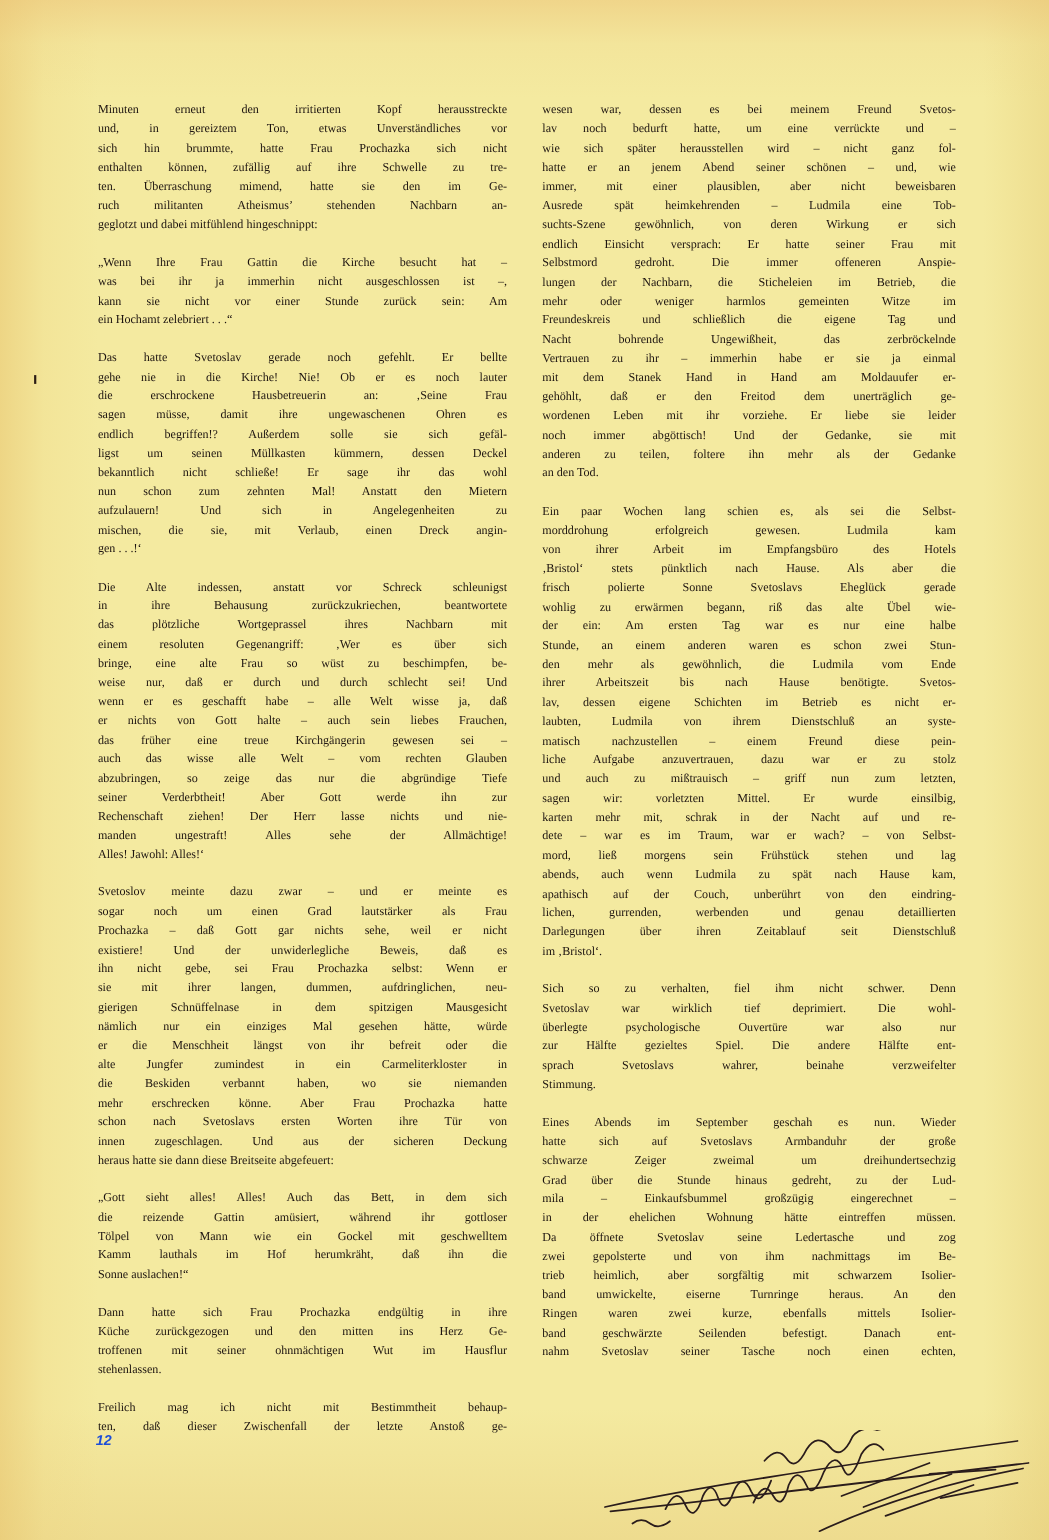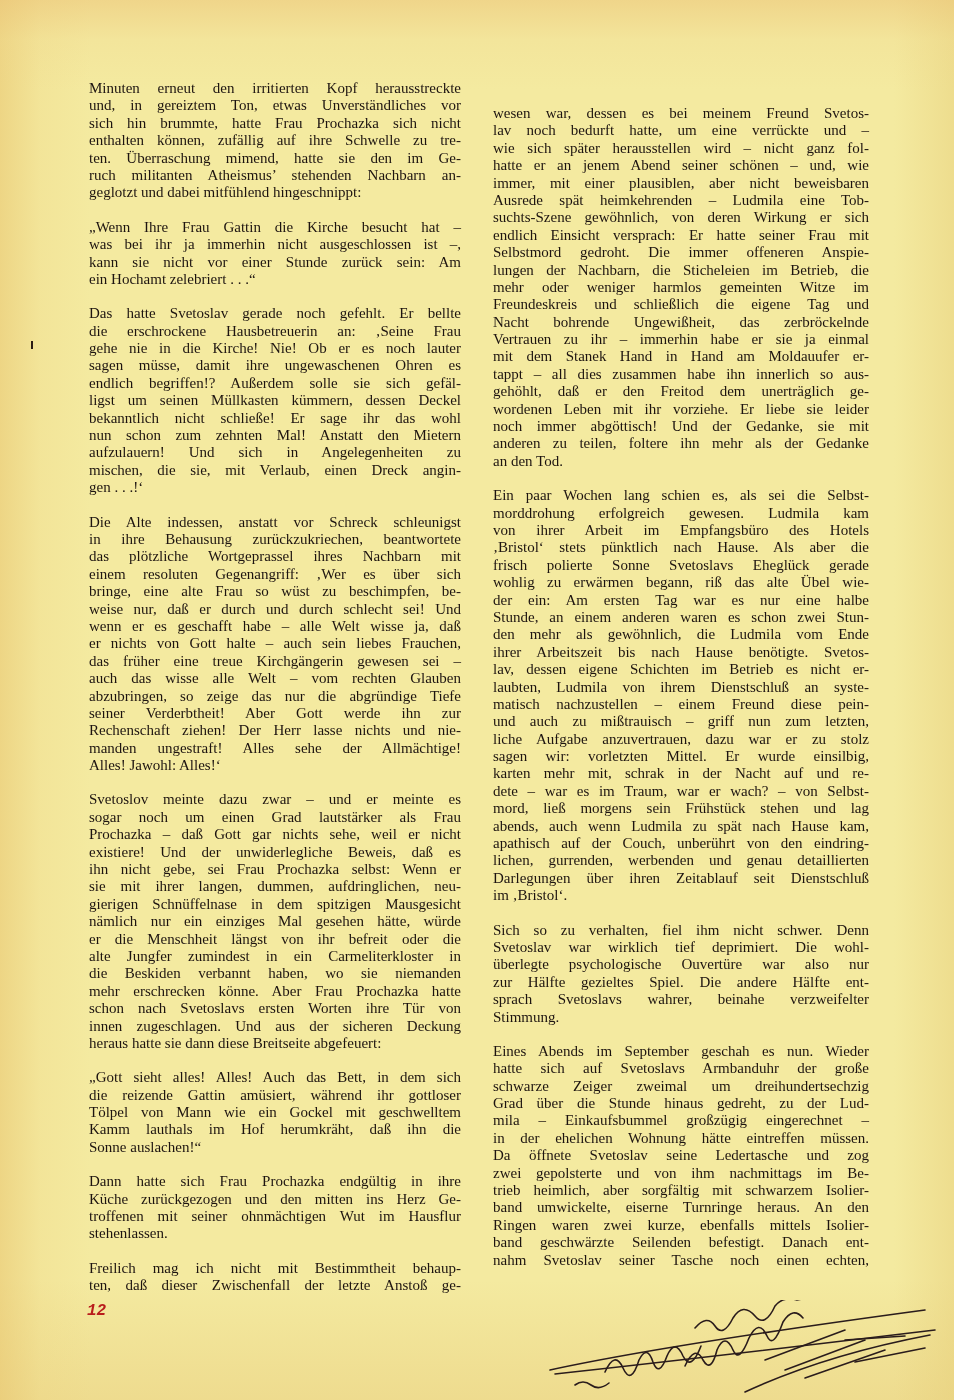--- a/index.html
+++ b/index.html
@@ -8,36 +8,36 @@
     background: #f4eaa0;
     background-image:
       linear-gradient(180deg, rgba(236,196,120,0.55) 0px, rgba(240,214,140,0.25) 40px, rgba(0,0,0,0) 90px),
       linear-gradient(90deg, rgba(232,196,110,0.55) 0px, rgba(238,212,130,0.25) 40px, rgba(0,0,0,0) 90px),
       linear-gradient(270deg, rgba(230,205,120,0.45) 0px, rgba(0,0,0,0) 60px),
       linear-gradient(0deg, rgba(232,205,125,0.5) 0px, rgba(0,0,0,0) 120px);
     font-family: "DejaVu Serif", "Liberation Serif", serif;
     color: #1d1410;
   }
   .col {
-    position: absolute; top: 80px; width: 372px;
+    position: absolute; top: 92px; width: 372px;
     font-family: "Liberation Serif", "DejaVu Serif", serif;
-    font-size: 15px; line-height: 17.4px;
+    font-size: 11px; line-height: 17.4px;
   }
   .col.left  { left: 89px; }
-  .col.right { left: 493px; width: 376px; margin-top: 25px; }
+  .col.right { left: 493px; width: 376px; }
   .para { margin: 0 0 17px 0; }
   .line {
     display: block; text-align: justify; text-align-last: justify;
     white-space: nowrap; height: 17.4px; overflow: visible;
   }
   .line.last { text-align-last: left; }
   .page-number {
     position: absolute; left: 87px; top: 1302px;
-    font-family: Liberation Mono, monospace; font-style: italic; font-weight: bold;
-    font-size: 16px; color: #b91c1c;
+    font-family: Liberation Sans, sans-serif; font-style: italic; font-weight: bold;
+    font-size: 13px; color: #1d4ed8;
   }
   .tick-mark {
     position: absolute; left: 31px; top: 341px; width: 2px; height: 8px; background: #2b1c14;
   }
   .signature {
     position: absolute; left: 545px; top: 1300px; width: 400px; height: 95px;
   }
 </style>
 </head>
 <body>
@@ -55,22 +55,22 @@
       <span class="line last">geglotzt und dabei mitfühlend hingeschnippt:</span>
     </div>
     <div class="para">
       <span class="line">„Wenn Ihre Frau Gattin die Kirche besucht hat –</span>
       <span class="line">was bei ihr ja immerhin nicht ausgeschlossen ist –,</span>
       <span class="line">kann sie nicht vor einer Stunde zurück sein: Am</span>
       <span class="line last">ein Hochamt zelebriert . . .“</span>
     </div>
     <div class="para">
       <span class="line">Das hatte Svetoslav gerade noch gefehlt. Er bellte</span>
+      <span class="line">gehe nie in die Kirche! Nie! Ob er es noch lauter</span>
       <span class="line">die erschrockene Hausbetreuerin an: ‚Seine Frau</span>
-      <span class="line">gehe nie in die Kirche! Nie! Ob er es noch lauter</span>
       <span class="line">sagen müsse, damit ihre ungewaschenen Ohren es</span>
       <span class="line">endlich begriffen!? Außerdem solle sie sich gefäl-</span>
       <span class="line">ligst um seinen Müllkasten kümmern, dessen Deckel</span>
       <span class="line">bekanntlich nicht schließe! Er sage ihr das wohl</span>
       <span class="line">nun schon zum zehnten Mal! Anstatt den Mietern</span>
       <span class="line">aufzulauern! Und sich in Angelegenheiten zu</span>
       <span class="line">mischen, die sie, mit Verlaub, einen Dreck angin-</span>
       <span class="line last">gen . . .!‘</span>
     </div>
     <div class="para">
@@ -135,43 +135,42 @@
       <span class="line">Ausrede spät heimkehrenden – Ludmila eine Tob-</span>
       <span class="line">suchts-Szene gewöhnlich, von deren Wirkung er sich</span>
       <span class="line">endlich Einsicht versprach: Er hatte seiner Frau mit</span>
       <span class="line">Selbstmord gedroht. Die immer offeneren Anspie-</span>
       <span class="line">lungen der Nachbarn, die Sticheleien im Betrieb, die</span>
       <span class="line">mehr oder weniger harmlos gemeinten Witze im</span>
       <span class="line">Freundeskreis und schließlich die eigene Tag und</span>
       <span class="line">Nacht bohrende Ungewißheit, das zerbröckelnde</span>
       <span class="line">Vertrauen zu ihr – immerhin habe er sie ja einmal</span>
       <span class="line">mit dem Stanek Hand in Hand am Moldauufer er-</span>
-      <span class="line">tappt – all dies zusammen habe ihn innerlich so aus-</span>
       <span class="line">gehöhlt, daß er den Freitod dem unerträglich ge-</span>
       <span class="line">wordenen Leben mit ihr vorziehe. Er liebe sie leider</span>
       <span class="line">noch immer abgöttisch! Und der Gedanke, sie mit</span>
       <span class="line">anderen zu teilen, foltere ihn mehr als der Gedanke</span>
       <span class="line last">an den Tod.</span>
     </div>
     <div class="para">
       <span class="line">Ein paar Wochen lang schien es, als sei die Selbst-</span>
       <span class="line">morddrohung erfolgreich gewesen. Ludmila kam</span>
       <span class="line">von ihrer Arbeit im Empfangsbüro des Hotels</span>
       <span class="line">‚Bristol‘ stets pünktlich nach Hause. Als aber die</span>
       <span class="line">frisch polierte Sonne Svetoslavs Eheglück gerade</span>
       <span class="line">wohlig zu erwärmen begann, riß das alte Übel wie-</span>
       <span class="line">der ein: Am ersten Tag war es nur eine halbe</span>
       <span class="line">Stunde, an einem anderen waren es schon zwei Stun-</span>
       <span class="line">den mehr als gewöhnlich, die Ludmila vom Ende</span>
       <span class="line">ihrer Arbeitszeit bis nach Hause benötigte. Svetos-</span>
       <span class="line">lav, dessen eigene Schichten im Betrieb es nicht er-</span>
       <span class="line">laubten, Ludmila von ihrem Dienstschluß an syste-</span>
       <span class="line">matisch nachzustellen – einem Freund diese pein-</span>
+      <span class="line">liche Aufgabe anzuvertrauen, dazu war er zu stolz</span>
       <span class="line">und auch zu mißtrauisch – griff nun zum letzten,</span>
-      <span class="line">liche Aufgabe anzuvertrauen, dazu war er zu stolz</span>
       <span class="line">sagen wir: vorletzten Mittel. Er wurde einsilbig,</span>
       <span class="line">karten mehr mit, schrak in der Nacht auf und re-</span>
       <span class="line">dete – war es im Traum, war er wach? – von Selbst-</span>
       <span class="line">mord, ließ morgens sein Frühstück stehen und lag</span>
       <span class="line">abends, auch wenn Ludmila zu spät nach Hause kam,</span>
       <span class="line">apathisch auf der Couch, unberührt von den eindring-</span>
       <span class="line">lichen, gurrenden, werbenden und genau detaillierten</span>
       <span class="line">Darlegungen über ihren Zeitablauf seit Dienstschluß</span>
       <span class="line last">im ‚Bristol‘.</span>
     </div>

